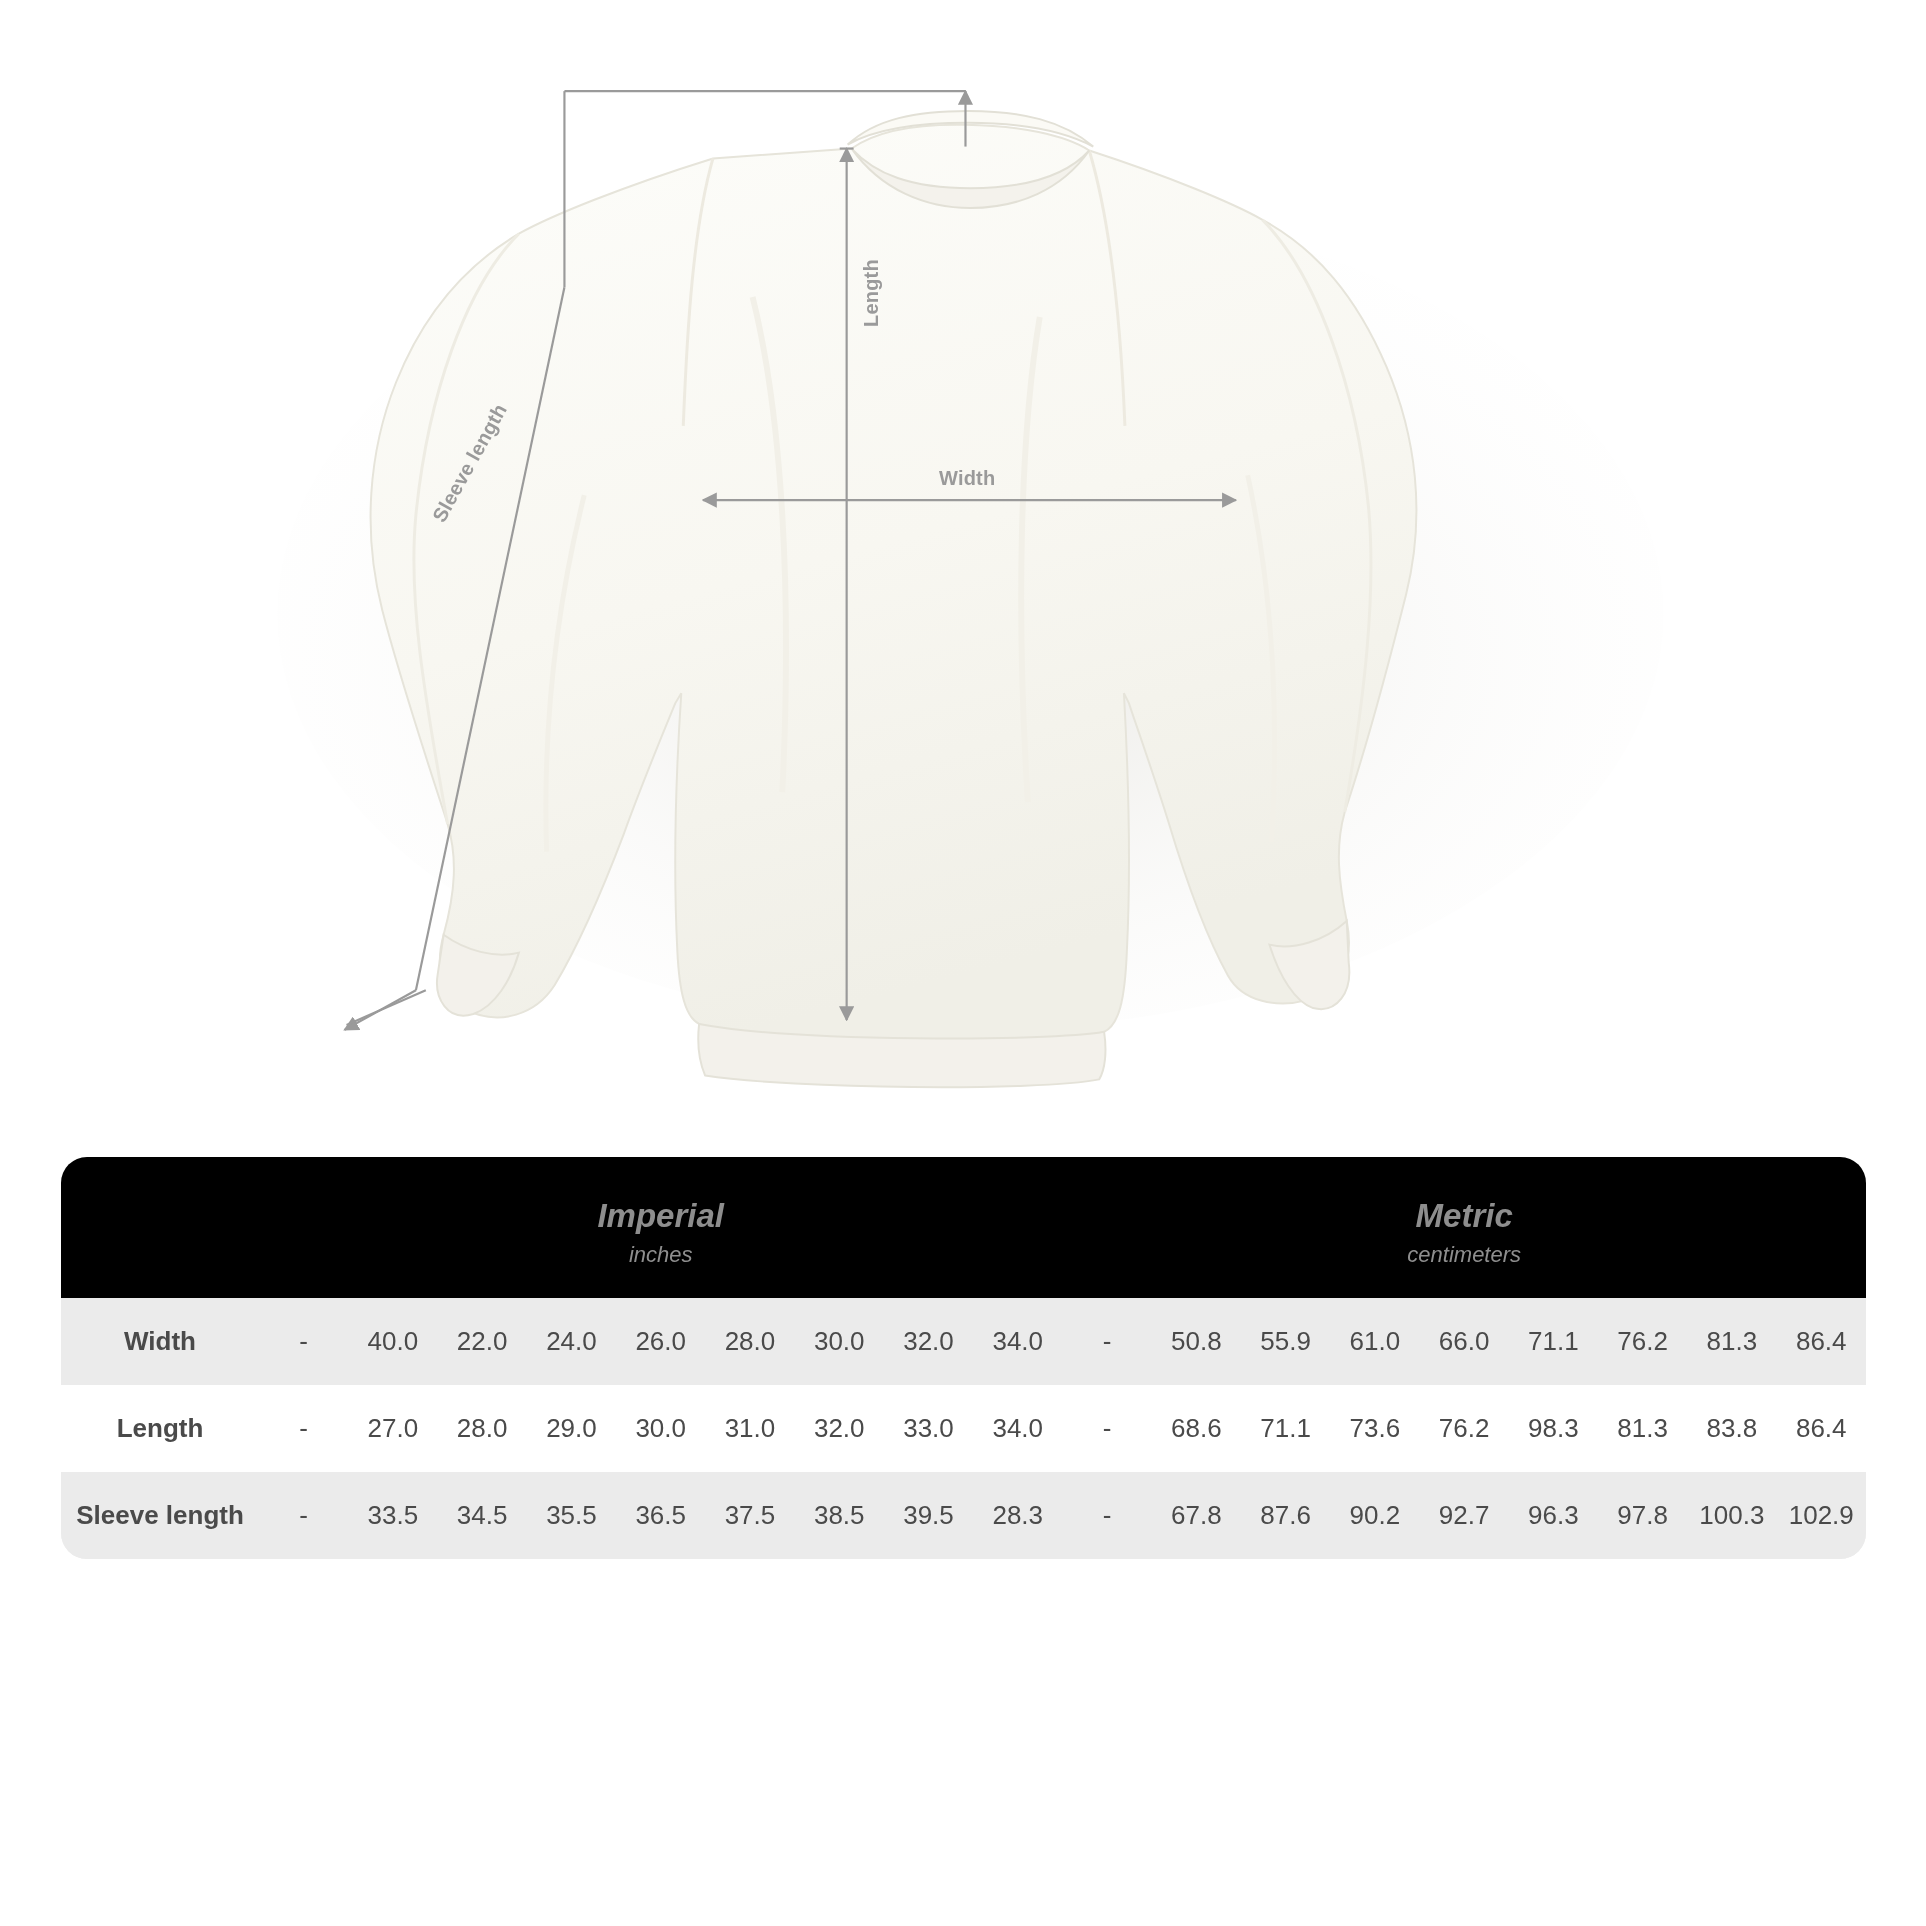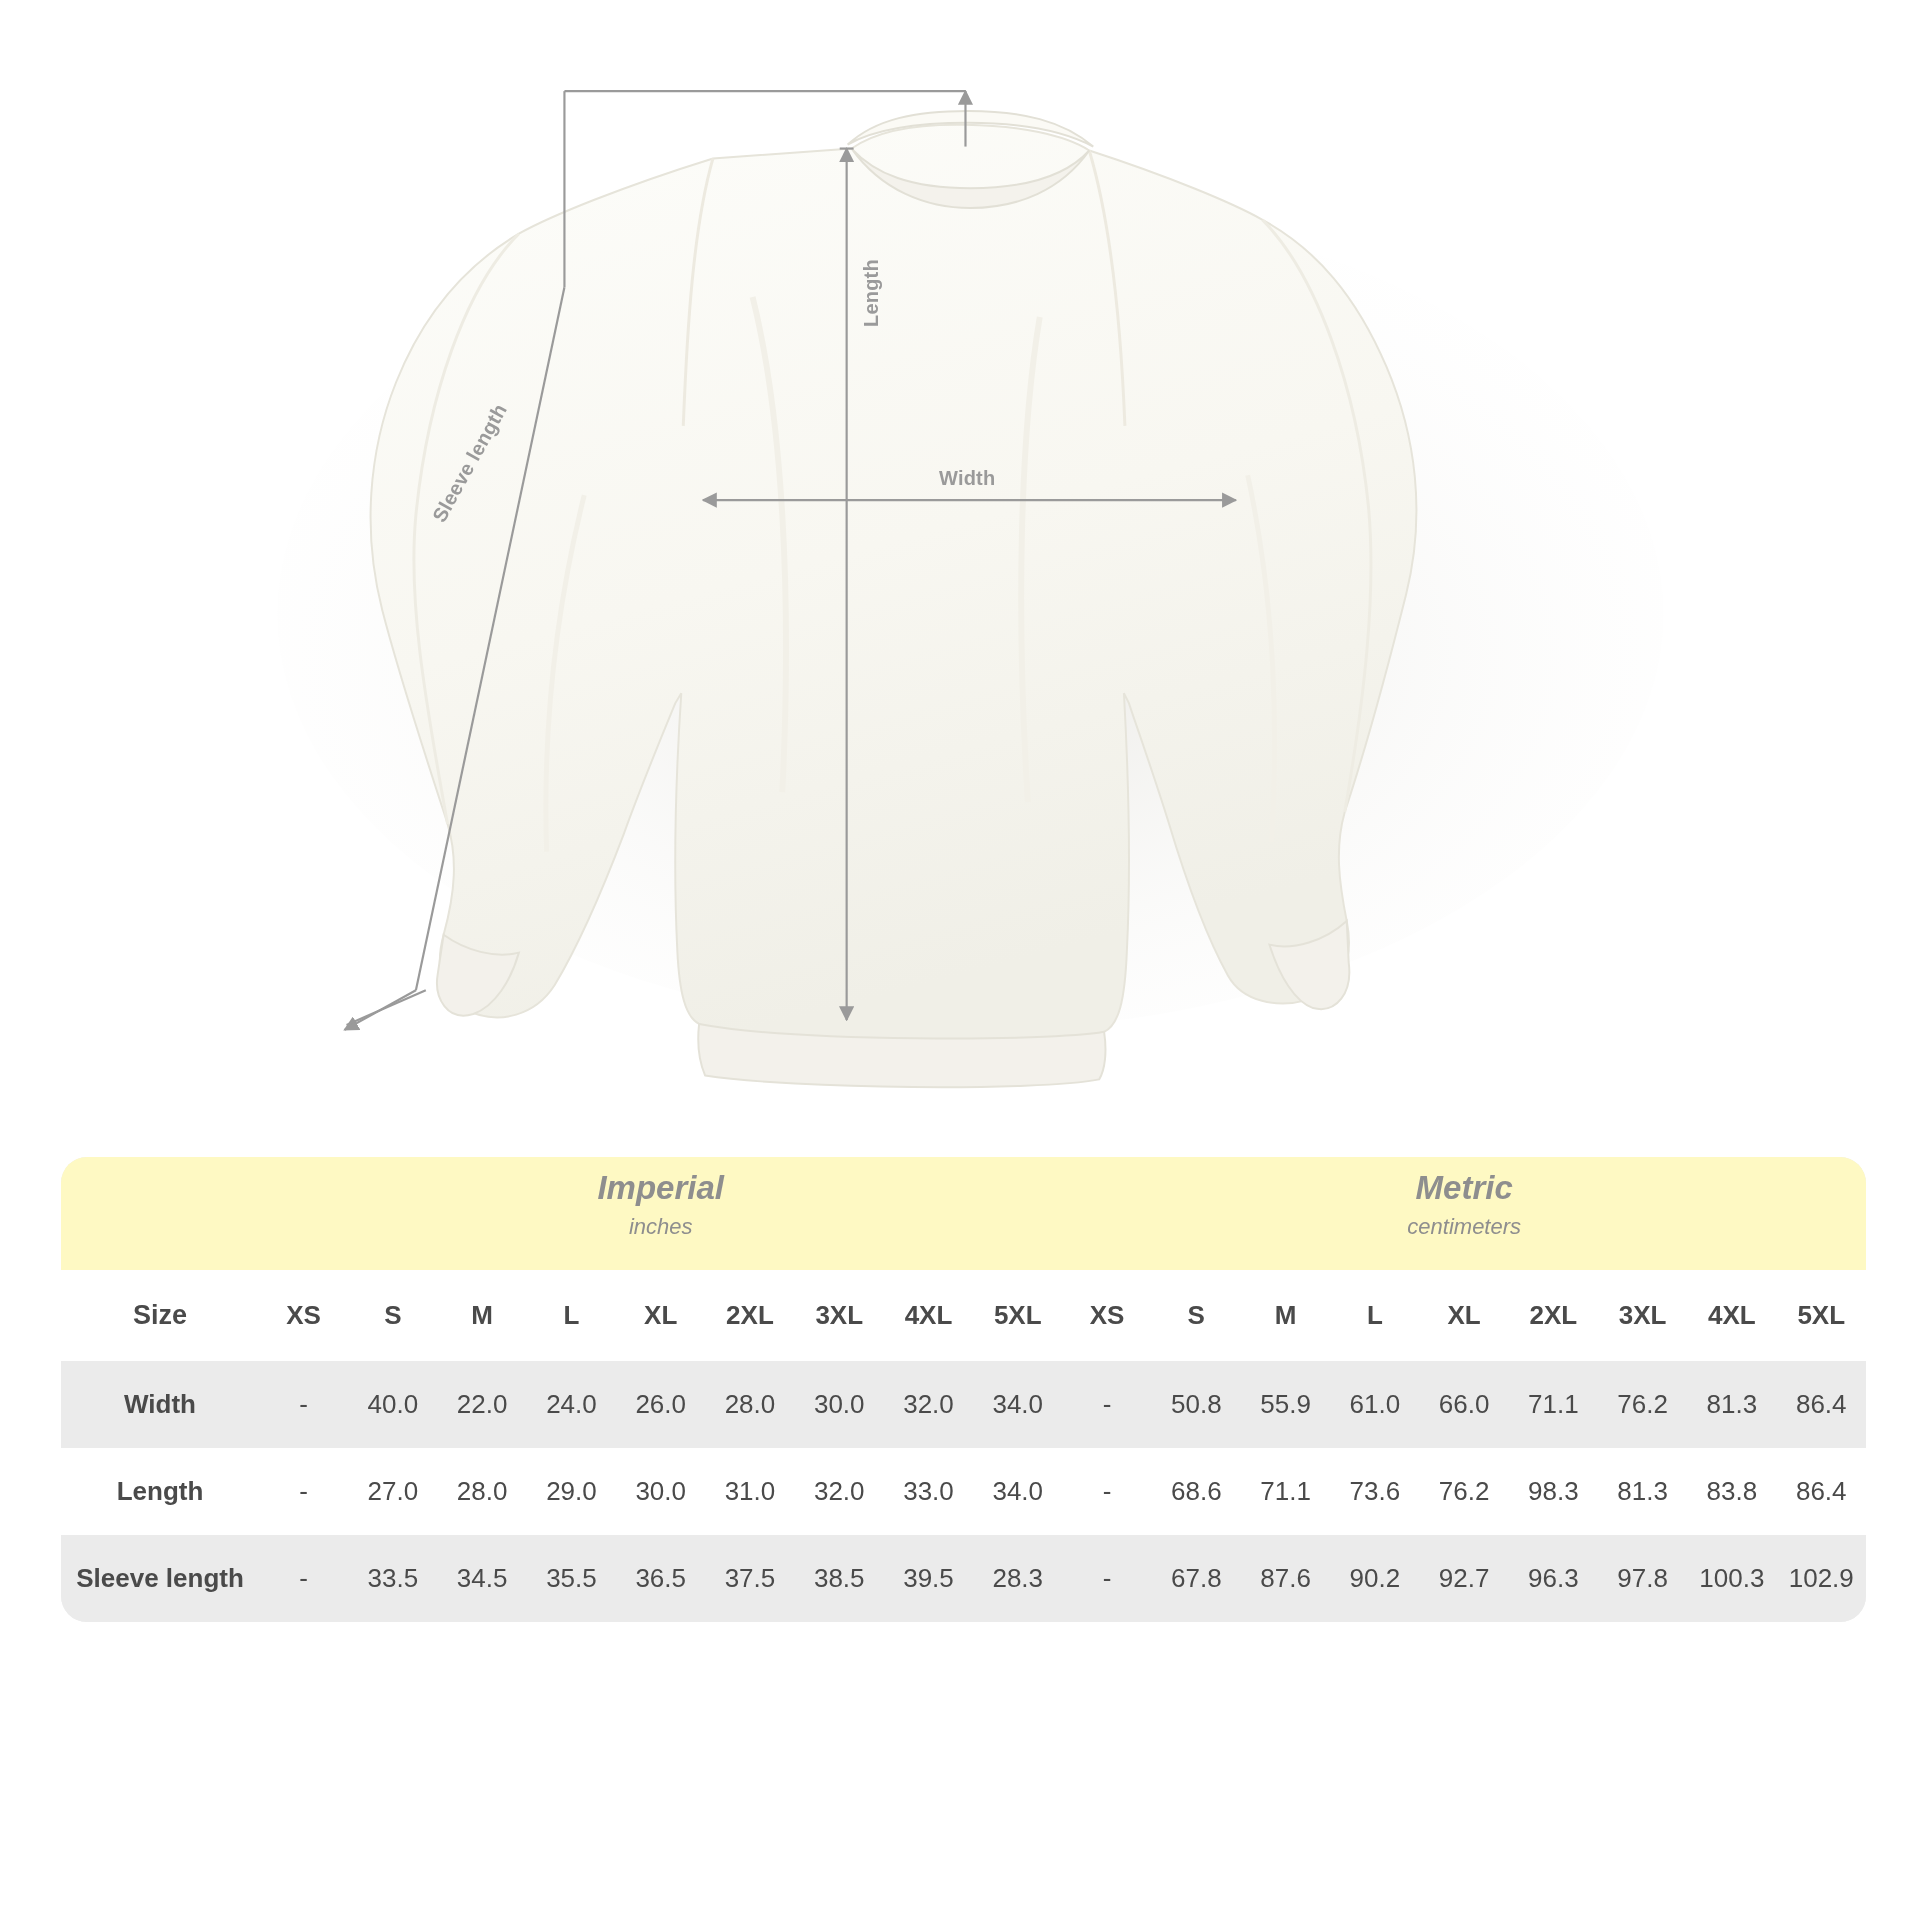--- a/index.html
+++ b/index.html
@@ -83,22 +83,22 @@
     table-layout: fixed;
   }
   table.size-table td, table.size-table th {
     text-align: center;
     vertical-align: middle;
     font-size: 25px;
     color: #4a4a4a;
     border: none;
   }
   .unit-head td {
-    background: #fef9c3;
-    padding: 10px 0 30px 0;
+    background: #000000;
+    padding: 38px 0 30px 0;
   }
   .unit-title {
     font-size: 33px;
     font-weight: bold;
     font-style: italic;
     color: #8e8e8e;
     line-height: 1.25;
   }
   .unit-sub {
     font-size: 22px;
@@ -251,41 +251,20 @@
           <td colspan="9">
             <div class="unit-title">Imperial</div>
             <div class="unit-sub">inches</div>
           </td>
           <td colspan="9">
             <div class="unit-title">Metric</div>
             <div class="unit-sub">centimeters</div>
           </td>
         </tr>
 
-        <tr class="header-row">
-          <td class="rowlabel">Size</td>
-          <td>XS</td>
-          <td>S</td>
-          <td>M</td>
-          <td>L</td>
-          <td>XL</td>
-          <td>2XL</td>
-          <td>3XL</td>
-          <td>4XL</td>
-          <td>5XL</td>
-          <td>XS</td>
-          <td>S</td>
-          <td>M</td>
-          <td>L</td>
-          <td>XL</td>
-          <td>2XL</td>
-          <td>3XL</td>
-          <td>4XL</td>
-          <td>5XL</td>
-        </tr>
 
         <tr class="data-row shade">
           <td class="rowlabel">Width</td>
           <td>-</td>
           <td>40.0</td>
           <td>22.0</td>
           <td>24.0</td>
           <td>26.0</td>
           <td>28.0</td>
           <td>30.0</td>

